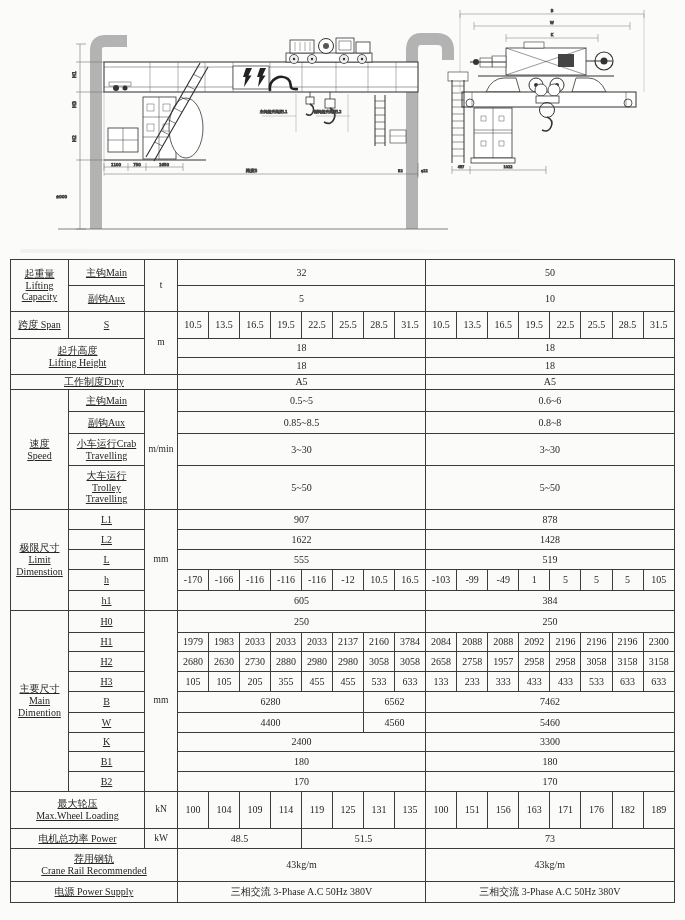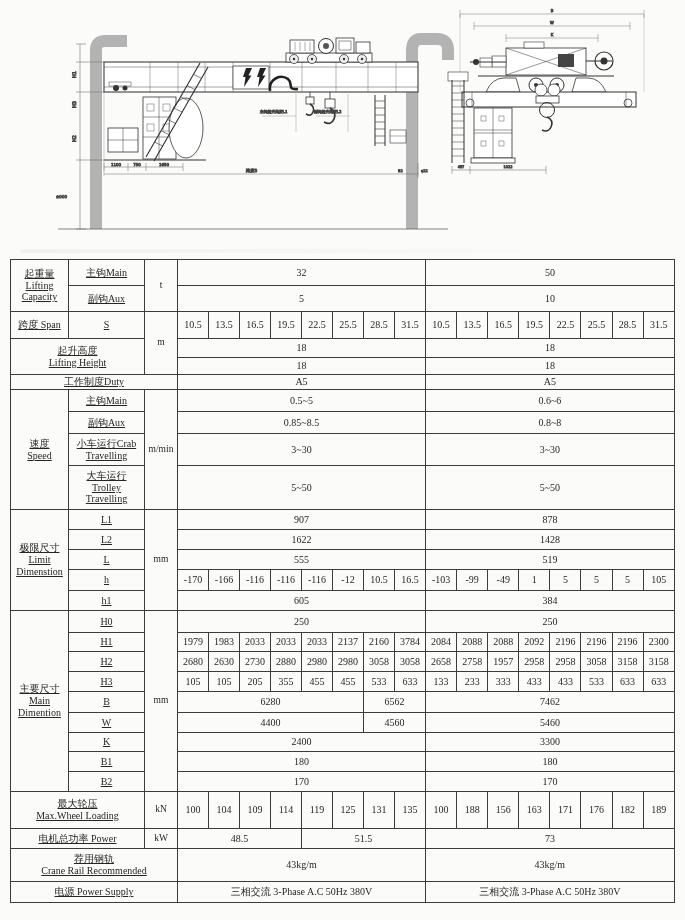--- a/index.html
+++ b/index.html
@@ -537,21 +537,21 @@
           <td class="unit">kN</td>
           <td class="val">100</td>
           <td class="val">104</td>
           <td class="val">109</td>
           <td class="val">114</td>
           <td class="val">119</td>
           <td class="val">125</td>
           <td class="val">131</td>
           <td class="val">135</td>
           <td class="val">100</td>
-          <td class="val">188</td>
+          <td class="val">151</td>
           <td class="val">156</td>
           <td class="val">163</td>
           <td class="val">171</td>
           <td class="val">176</td>
           <td class="val">182</td>
           <td class="val">189</td>
         </tr>
         <tr style="height: 20px;">
           <td colspan="2" class="lbl">电机总功率 Power</td>
           <td class="unit">kW</td>

